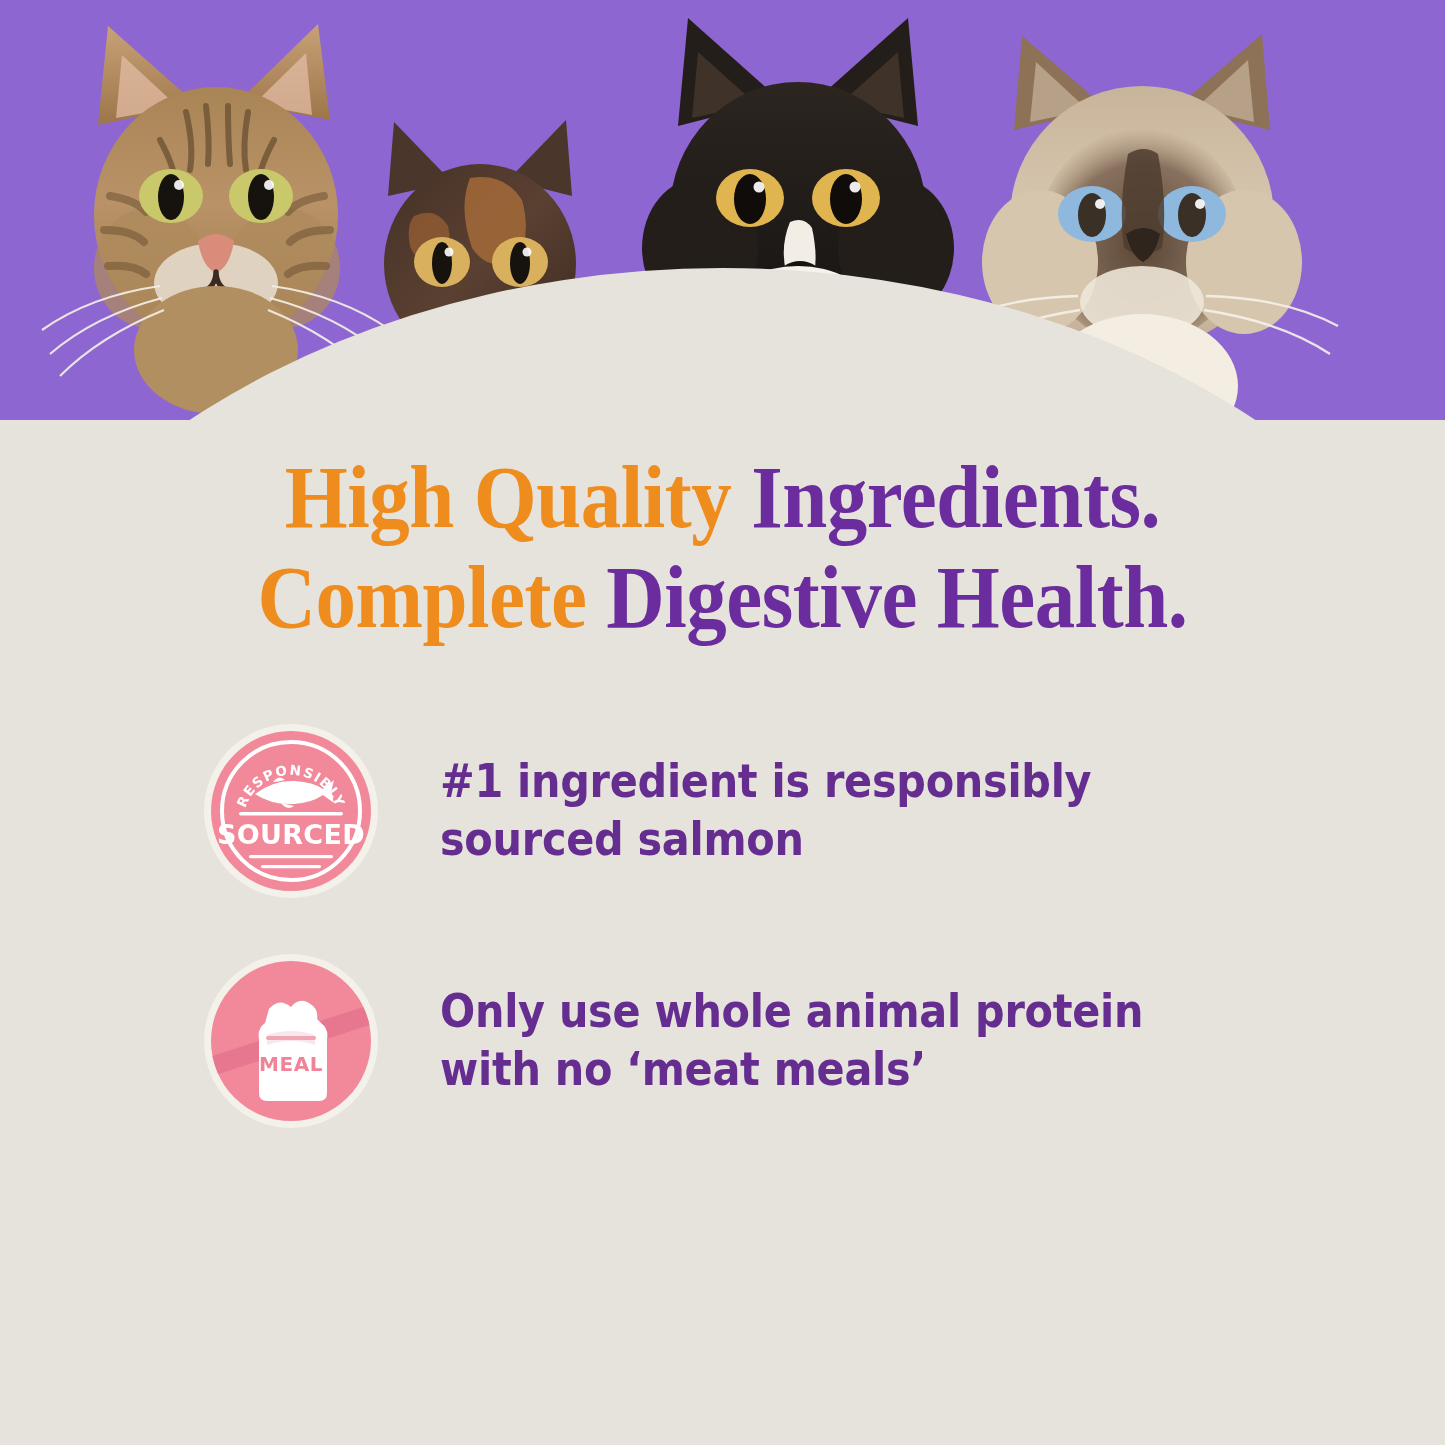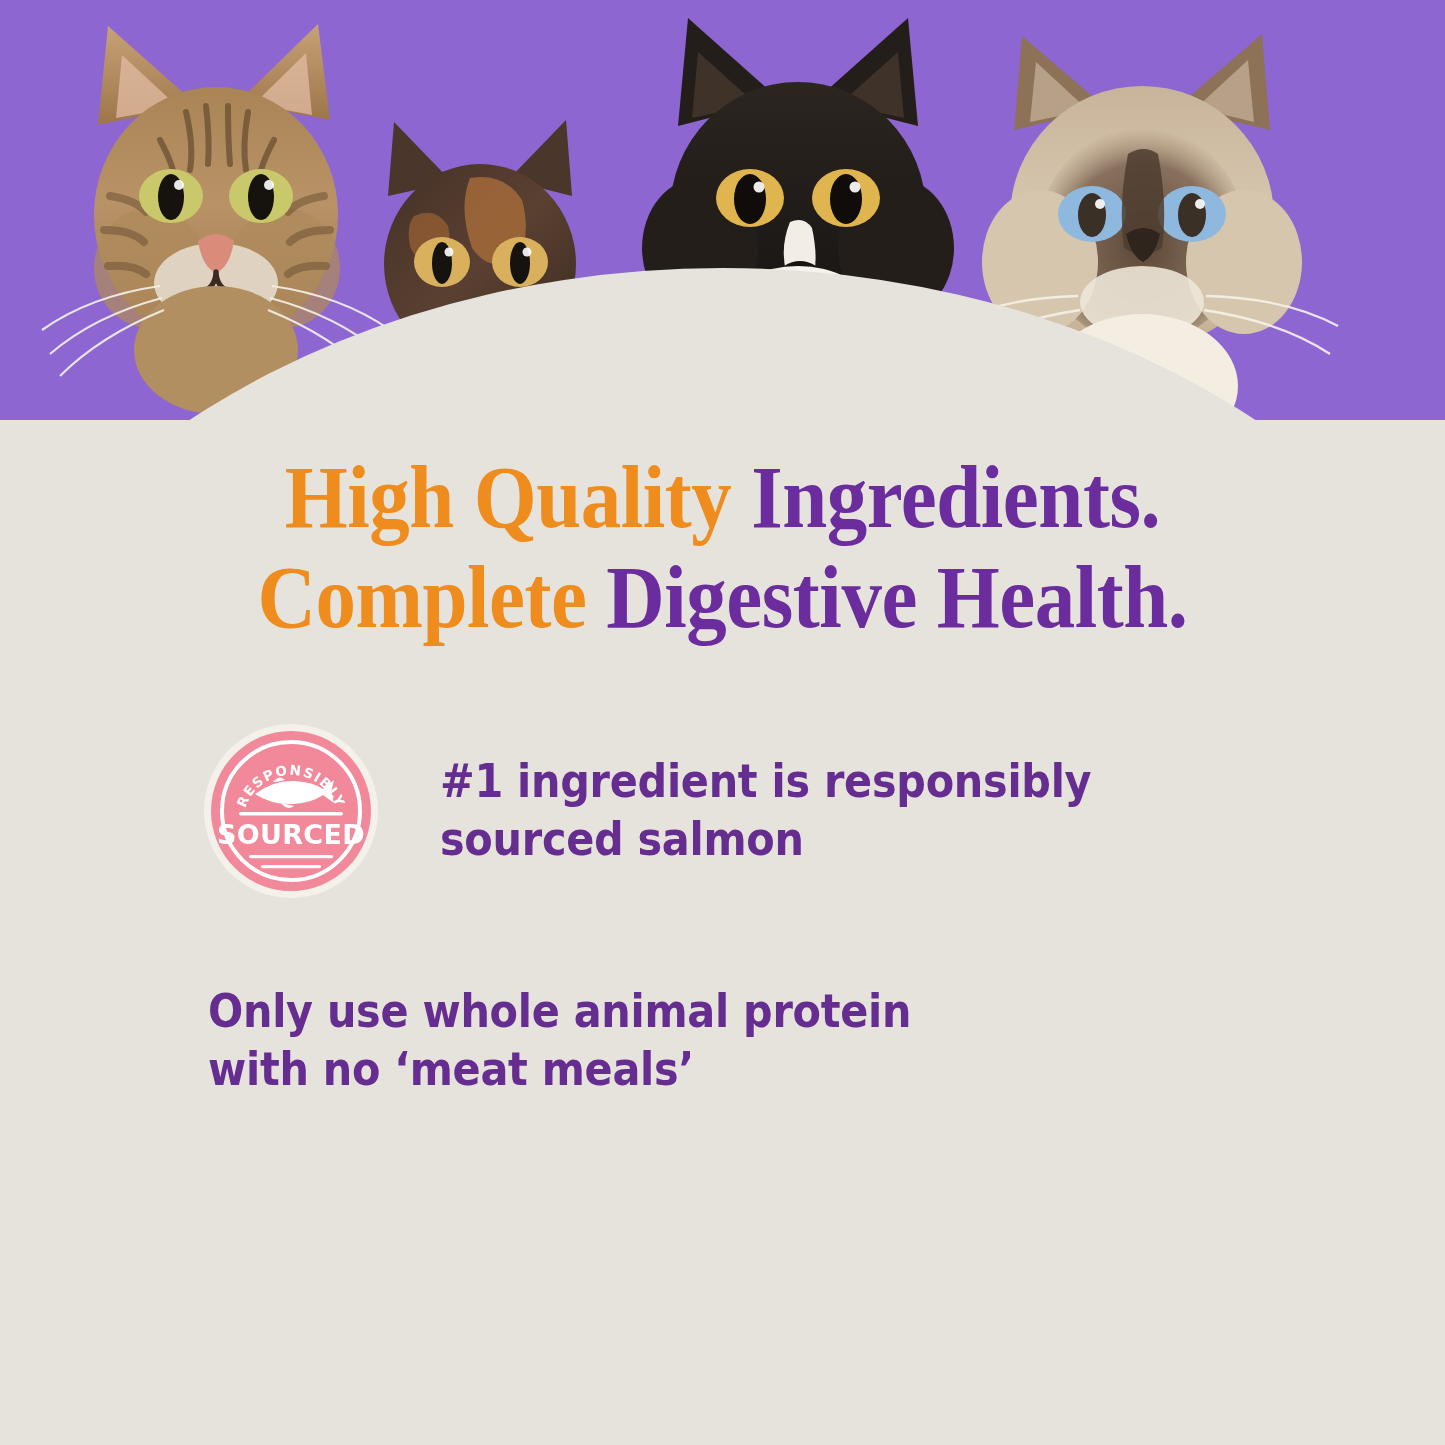--- a/index.html
+++ b/index.html
@@ -366,20 +366,36 @@
           </svg>
         </div>
       </div>
       <div class="feature-text">
         <span>#1 ingredient is responsibly</span>
         <span>sourced salmon</span>
       </div>
     </div>
 
     <div class="feature-row">
+      <div class="feature-icon-wrap">
+        <div class="badge-circle">
+          <svg class="badge-svg" viewBox="0 0 160 160">
+
+            <rect x="-30" y="70" width="230" height="19" fill="#E2718A" opacity="0.75" transform="rotate(-18 80 80)"></rect>
+
+            <g>
+              <path d="M58 48 q10 -12 22 -2 q8 -10 18 -4 q10 6 8 16 l4 4 q8 6 6 16 l0 54 q0 8 -8 8 l-52 0 q-8 0 -8 -8 l0 -54 q-2 -10 6 -16Z" fill="#FFFFFF"></path>
+              <path d="M56 74 q24 -8 48 0 l0 10 q-24 -8 -48 0Z" fill="#F7E6EA" opacity="0.9"></path>
+              <rect x="55" y="75" width="50" height="4" rx="2" fill="#F0A6B5"></rect>
+            </g>
+            <text x="80" y="110" text-anchor="middle" font-family="DejaVu Sans, sans-serif" font-size="20" font-weight="bold" fill="#EF8397" letter-spacing="0.5" id="badgeMain2">MEAL</text>
+          </svg>
+          <div class="badge-inner-ring" style="border-color:transparent"></div>
+        </div>
+      </div>
       <div class="feature-text">
         <span>Only use whole animal protein</span>
         <span>with no ‘meat meals’</span>
       </div>
     </div>
 
 
   </div>
 </div>
 

